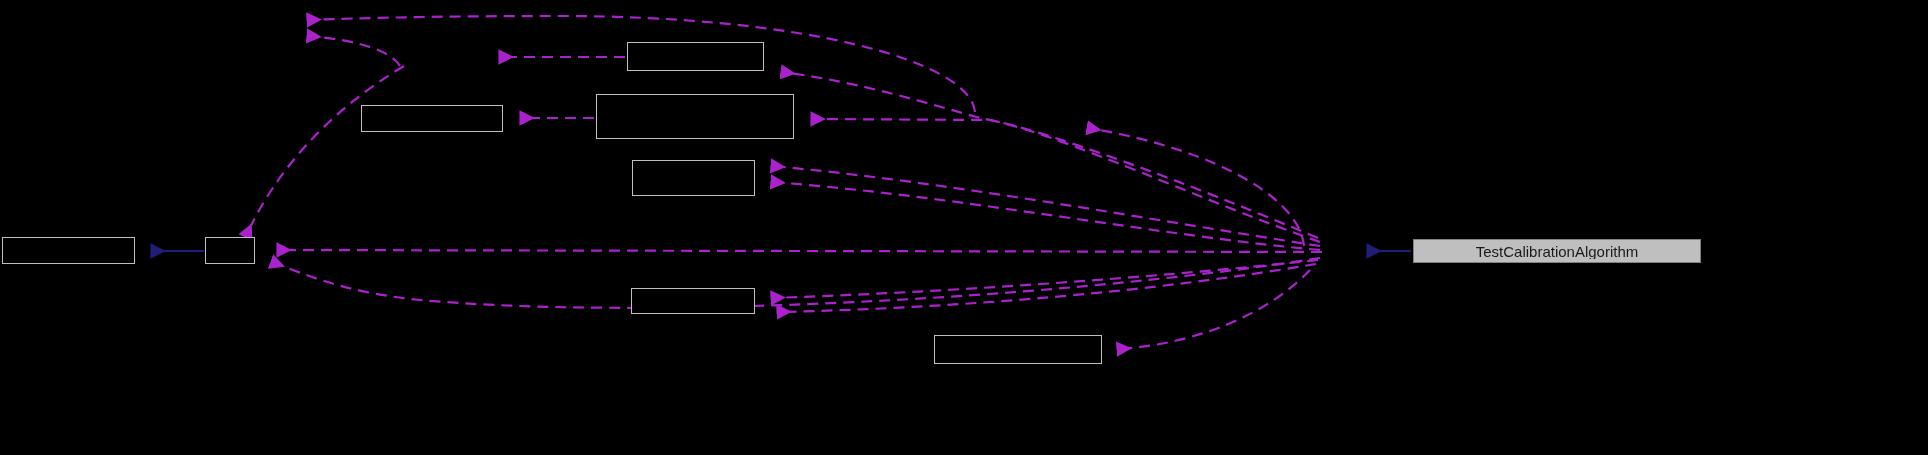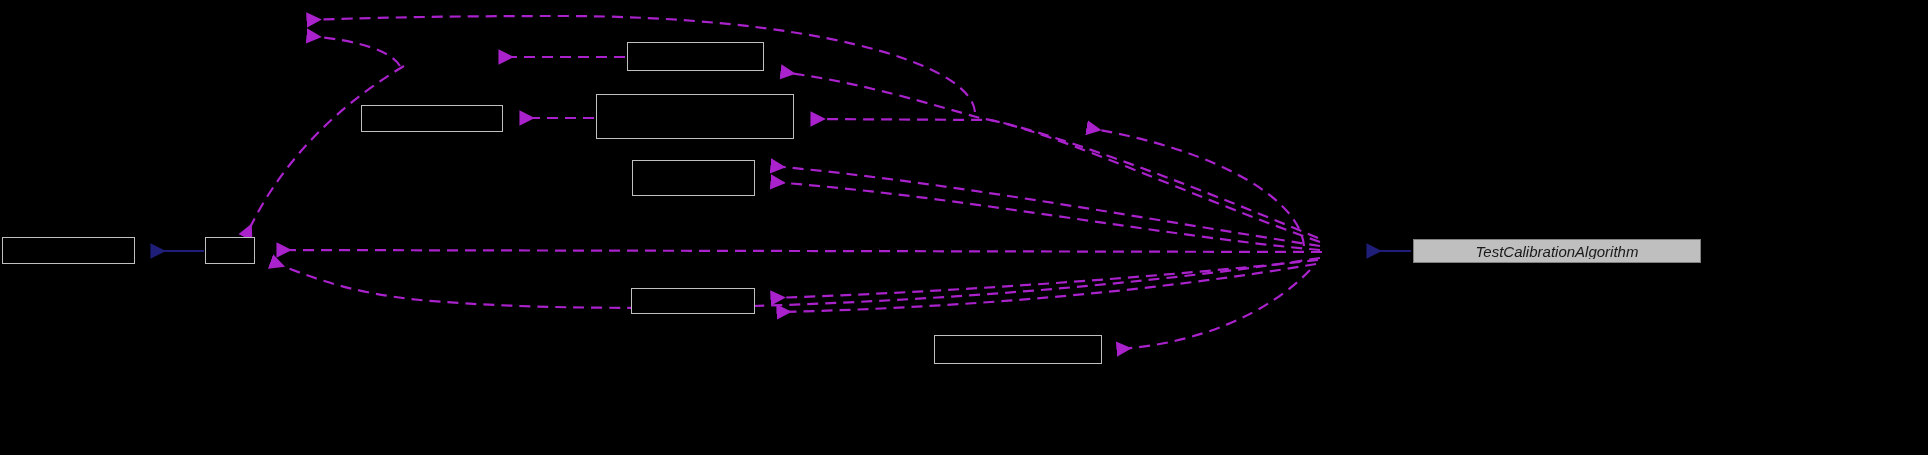--- a/index.html
+++ b/index.html
@@ -18,21 +18,20 @@
   svg#graph-canvas{
     position:absolute;left:0;top:0;
     width:1928px;height:455px;
     display:block;
   }
   .node-box{
     position:absolute;
     box-sizing:border-box;
     background:#000000;
     border:1px solid #c0c0c0;
-    font-style:italic;
   }
   .node-box.filled{
     background:#bfbfbf;
     border:1px solid #808080;
   }
   .node-label{
     display:block;
     width:100%;
     text-align:center;
     font-size:15px;

